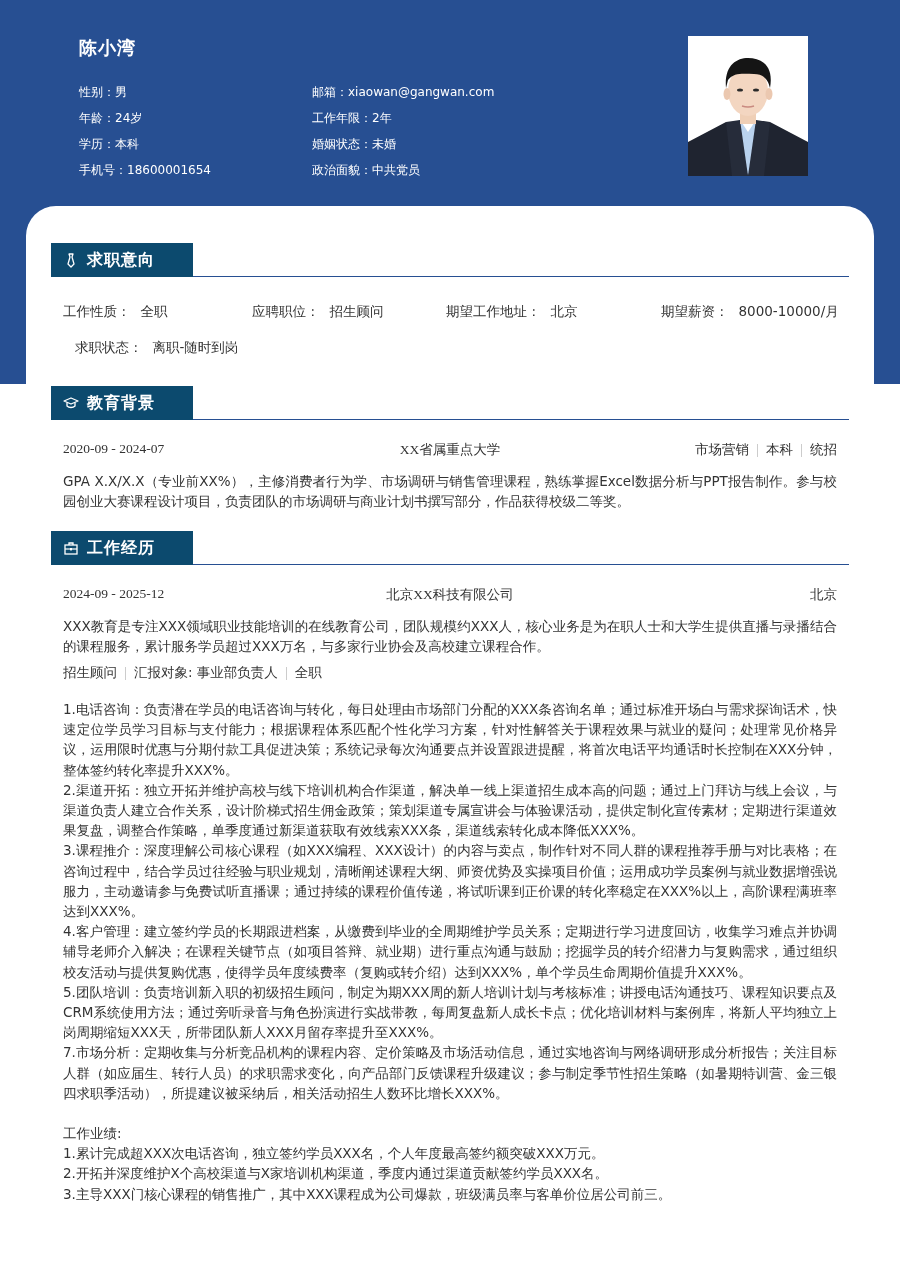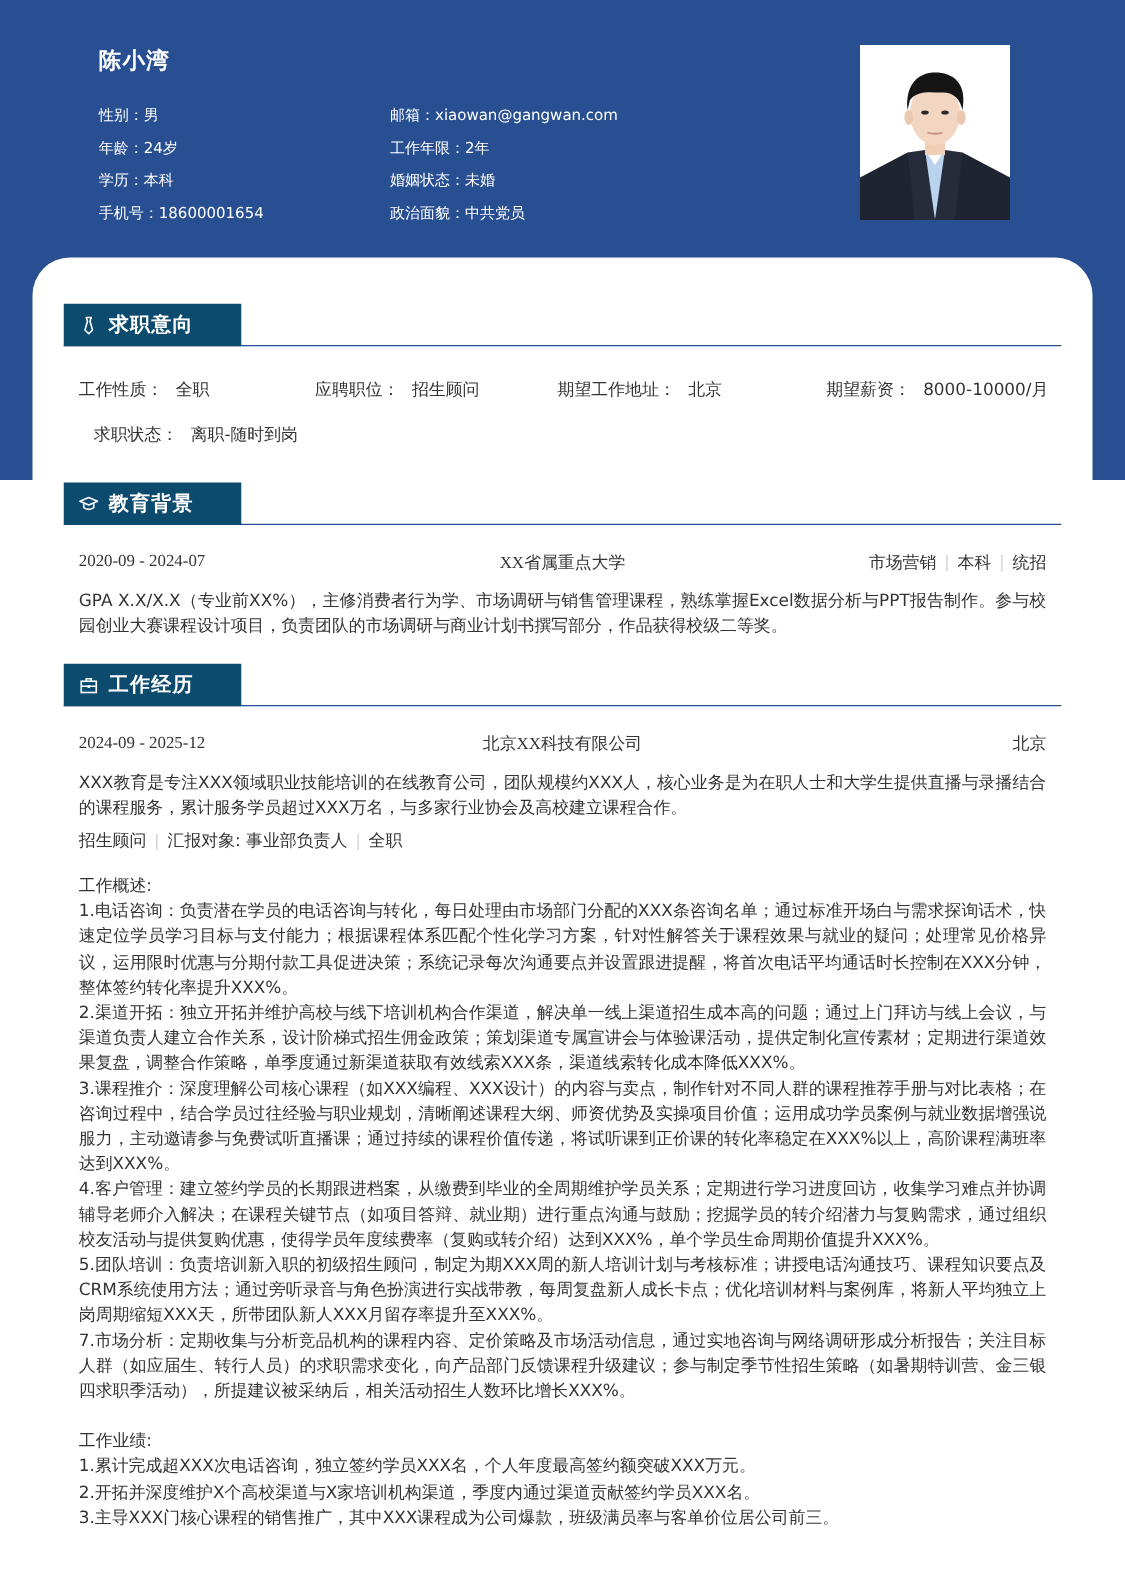--- a/index.html
+++ b/index.html
@@ -144,21 +144,20 @@
 
 <div class="tags">
   <span>招生顾问</span>
   <span class="sep"></span>
   <span>汇报对象: 事业部负责人</span>
   <span class="sep"></span>
   <span>全职</span>
 </div>
 
 <div class="para" style="top:699px;">
-  <div>工作概述:</div>
   <div>1.电话咨询：负责潜在学员的电话咨询与转化，每日处理由市场部门分配的XXX条咨询名单；通过标准开场白与需求探询话术，快速定位学员学习目标与支付能力；根据课程体系匹配个性化学习方案，针对性解答关于课程效果与就业的疑问；处理常见价格异议，运用限时优惠与分期付款工具促进决策；系统记录每次沟通要点并设置跟进提醒，将首次电话平均通话时长控制在XXX分钟，整体签约转化率提升XXX%。</div>
   <div>2.渠道开拓：独立开拓并维护高校与线下培训机构合作渠道，解决单一线上渠道招生成本高的问题；通过上门拜访与线上会议，与渠道负责人建立合作关系，设计阶梯式招生佣金政策；策划渠道专属宣讲会与体验课活动，提供定制化宣传素材；定期进行渠道效果复盘，调整合作策略，单季度通过新渠道获取有效线索XXX条，渠道线索转化成本降低XXX%。</div>
   <div>3.课程推介：深度理解公司核心课程（如XXX编程、XXX设计）的内容与卖点，制作针对不同人群的课程推荐手册与对比表格；在咨询过程中，结合学员过往经验与职业规划，清晰阐述课程大纲、师资优势及实操项目价值；运用成功学员案例与就业数据增强说服力，主动邀请参与免费试听直播课；通过持续的课程价值传递，将试听课到正价课的转化率稳定在XXX%以上，高阶课程满班率达到XXX%。</div>
   <div>4.客户管理：建立签约学员的长期跟进档案，从缴费到毕业的全周期维护学员关系；定期进行学习进度回访，收集学习难点并协调辅导老师介入解决；在课程关键节点（如项目答辩、就业期）进行重点沟通与鼓励；挖掘学员的转介绍潜力与复购需求，通过组织校友活动与提供复购优惠，使得学员年度续费率（复购或转介绍）达到XXX%，单个学员生命周期价值提升XXX%。</div>
   <div>5.团队培训：负责培训新入职的初级招生顾问，制定为期XXX周的新人培训计划与考核标准；讲授电话沟通技巧、课程知识要点及CRM系统使用方法；通过旁听录音与角色扮演进行实战带教，每周复盘新人成长卡点；优化培训材料与案例库，将新人平均独立上岗周期缩短XXX天，所带团队新人XXX月留存率提升至XXX%。</div>
   <div>7.市场分析：定期收集与分析竞品机构的课程内容、定价策略及市场活动信息，通过实地咨询与网络调研形成分析报告；关注目标人群（如应届生、转行人员）的求职需求变化，向产品部门反馈课程升级建议；参与制定季节性招生策略（如暑期特训营、金三银四求职季活动），所提建议被采纳后，相关活动招生人数环比增长XXX%。</div>
   <div style="height:20px;"></div>
   <div>工作业绩:</div>
   <div>1.累计完成超XXX次电话咨询，独立签约学员XXX名，个人年度最高签约额突破XXX万元。</div>
   <div>2.开拓并深度维护X个高校渠道与X家培训机构渠道，季度内通过渠道贡献签约学员XXX名。</div>

